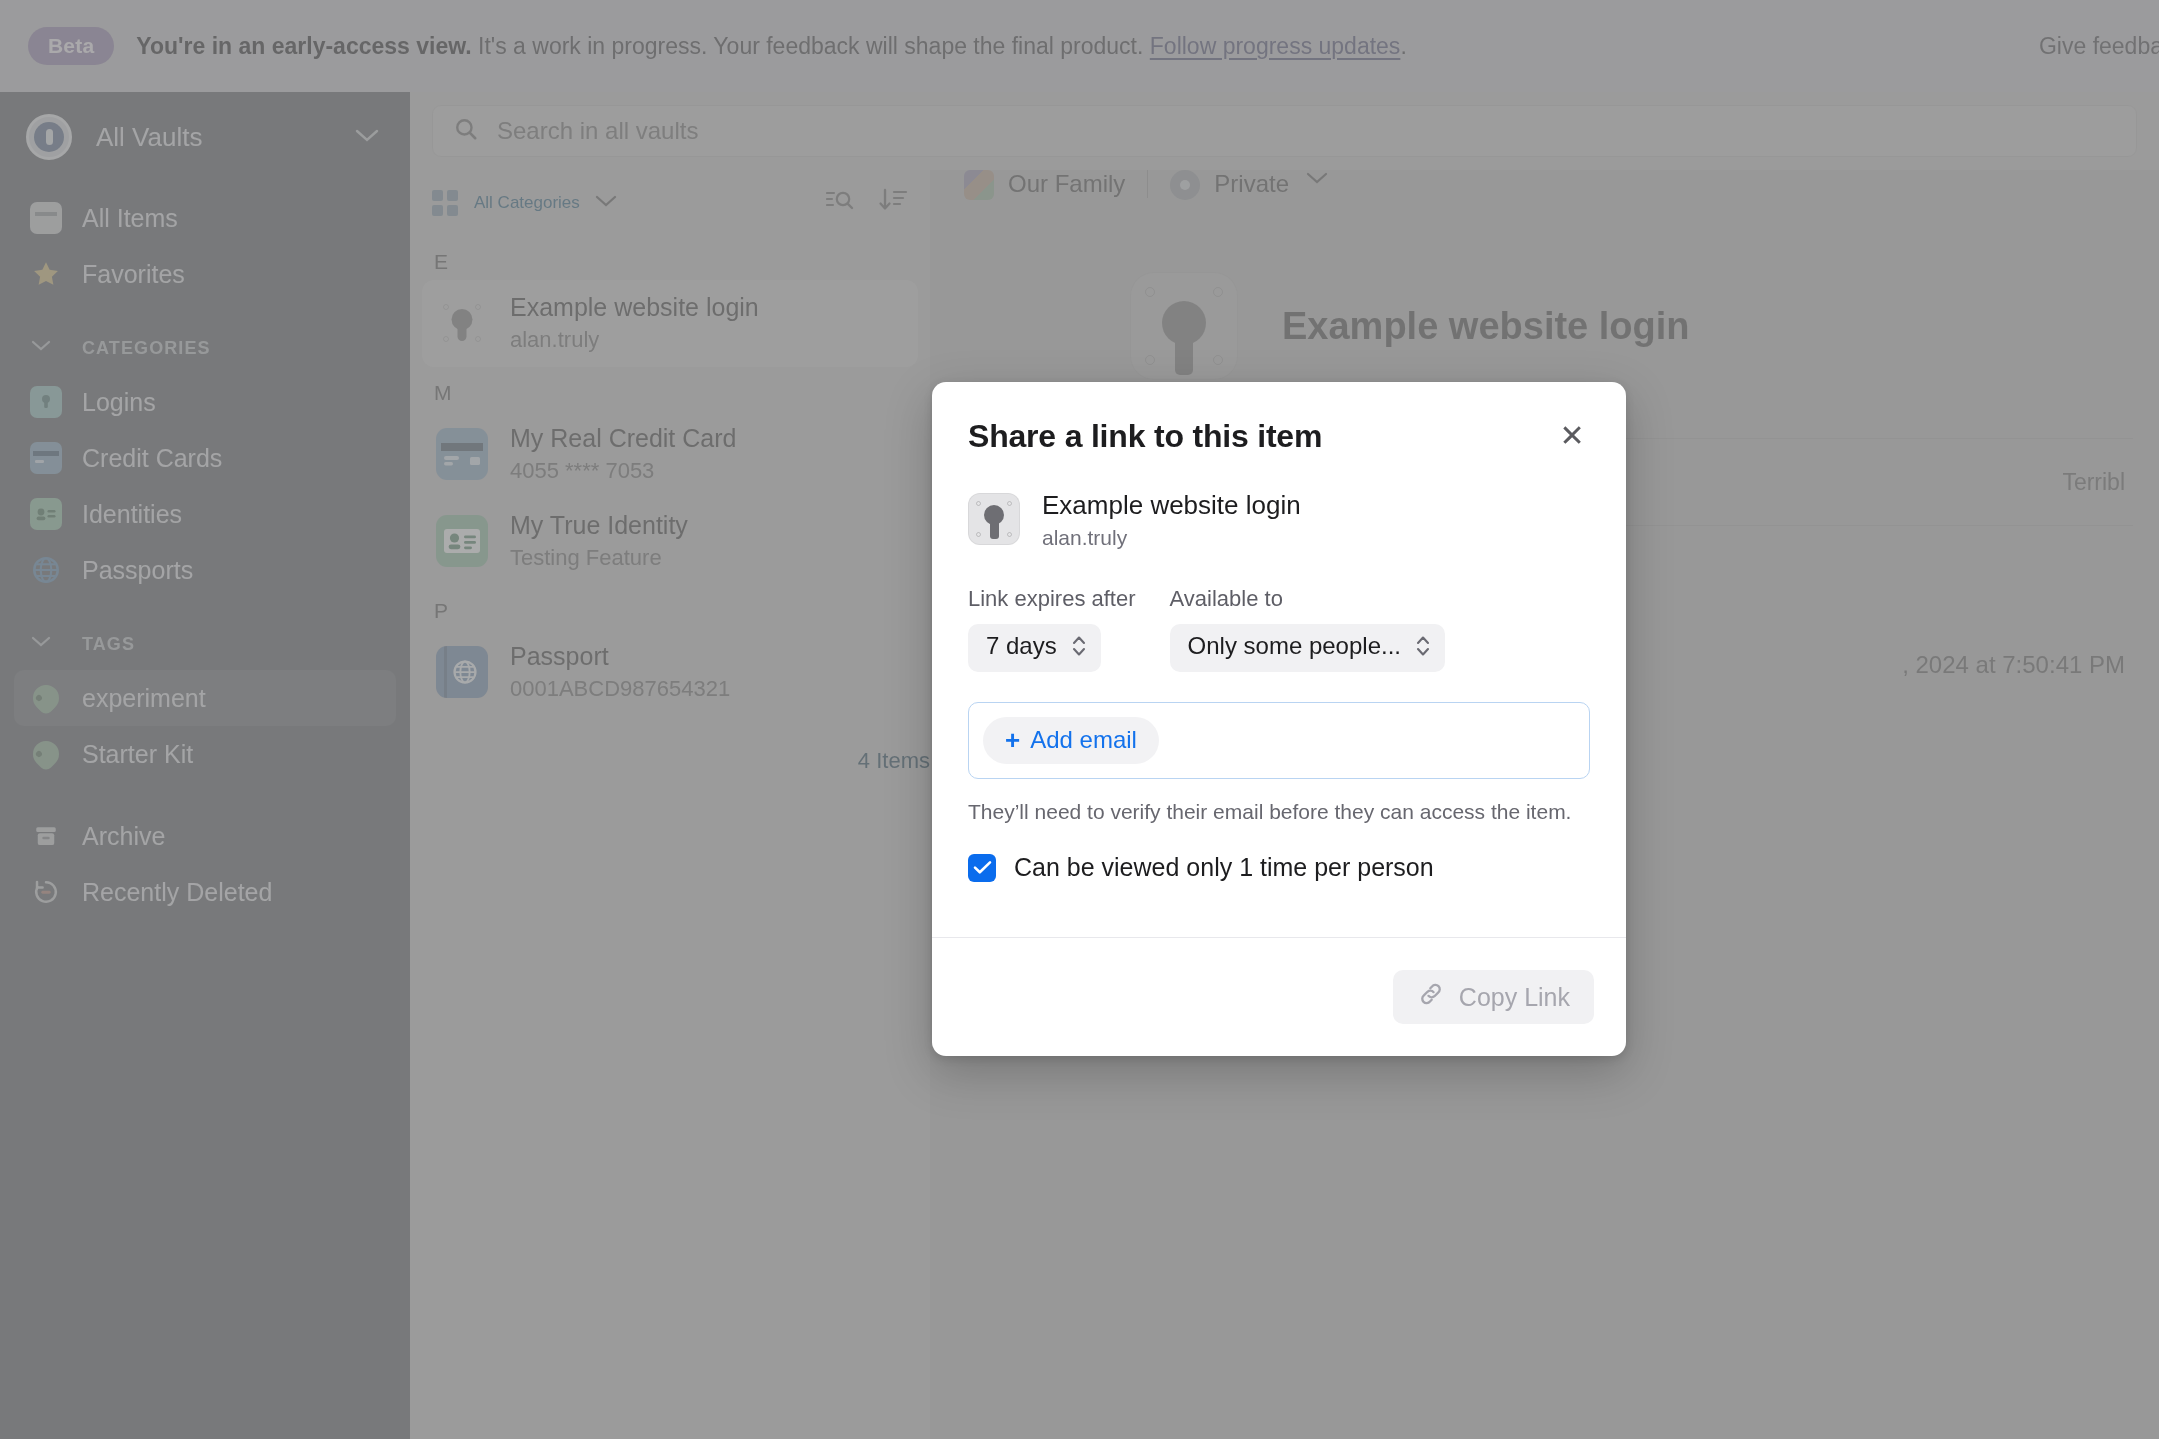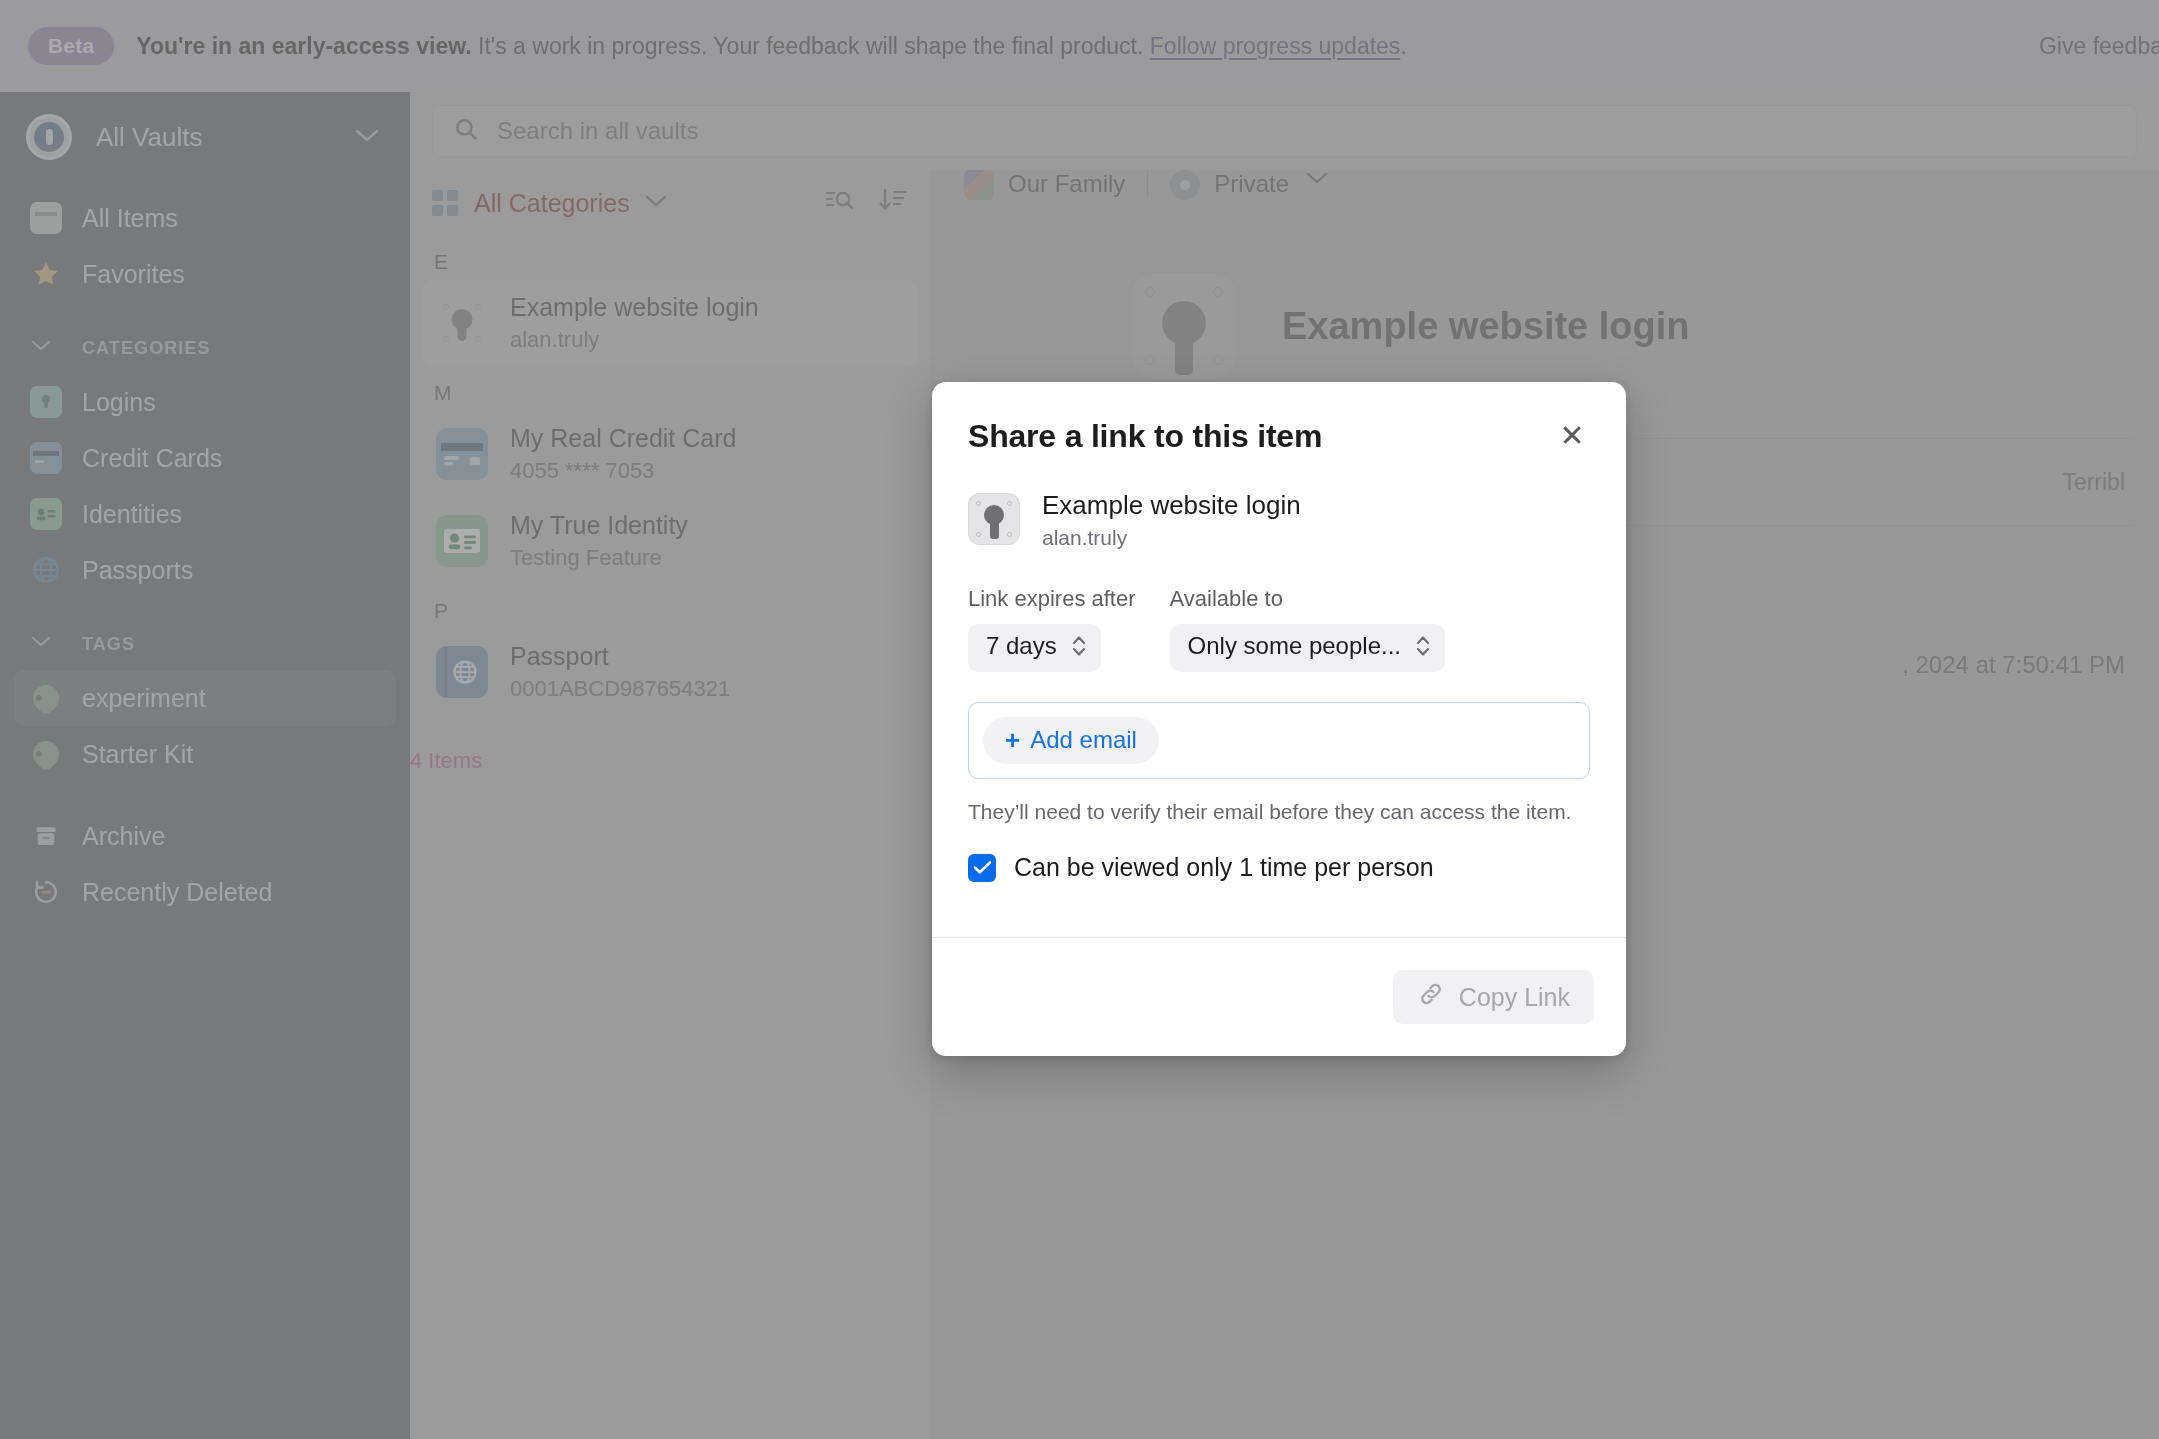--- a/index.html
+++ b/index.html
@@ -192,21 +192,21 @@
     display: flex; align-items: center;
     padding: 0 22px;
   }
   .cat-grid {
     width: 26px; height: 26px;
     display: grid; grid-template-columns: 11px 11px; grid-template-rows: 11px 11px;
     gap: 4px;
     margin-right: 16px; flex: none;
   }
   .cat-grid i { background: #6f96b8; border-radius: 2px; display:block; }
-  .cat-label { font-size: 25px; color: #b91c1c; }
+  .cat-label { font-size: 17px; color: #0369a1; }
   .cat-chev { margin-left: 14px; color: #6d6d6d; font-size: 18px; }
   .list-head-actions { margin-left: auto; display: flex; gap: 22px; align-items:center; }
 
   .grouphdr {
     padding: 14px 0 6px 24px;
     font-size: 21px; color: #575757;
   }
   .row {
     display: flex; align-items: center;
     margin: 0 12px;
@@ -216,21 +216,21 @@
   }
   .row.selected { background: rgba(255,255,255,0.22); }
   .row-ico {
     width: 52px; height: 52px;
     border-radius: 11px;
     flex: none; margin-right: 22px;
     display:flex; align-items:center; justify-content:center;
   }
   .row-title { font-size: 25px; color: #3c3c3c; line-height: 1.25; }
   .row-sub   { font-size: 22px; color: #6b6b6b; line-height: 1.35; margin-top:2px;}
-  .count { text-align: left; font-size: 22px; color: #ec4899; margin-top: 32px; }
+  .count { text-align: right; font-size: 22px; color: #0c4a6e; margin-top: 32px; }
 
   
   .detail {
     position: absolute; left: 930px; top: 170px;
     width: 1229px; height: 1269px;
     background: #bdbdbd;
   }
   .detail-head {
     display: flex; align-items: flex-start;
     height: 74px;

